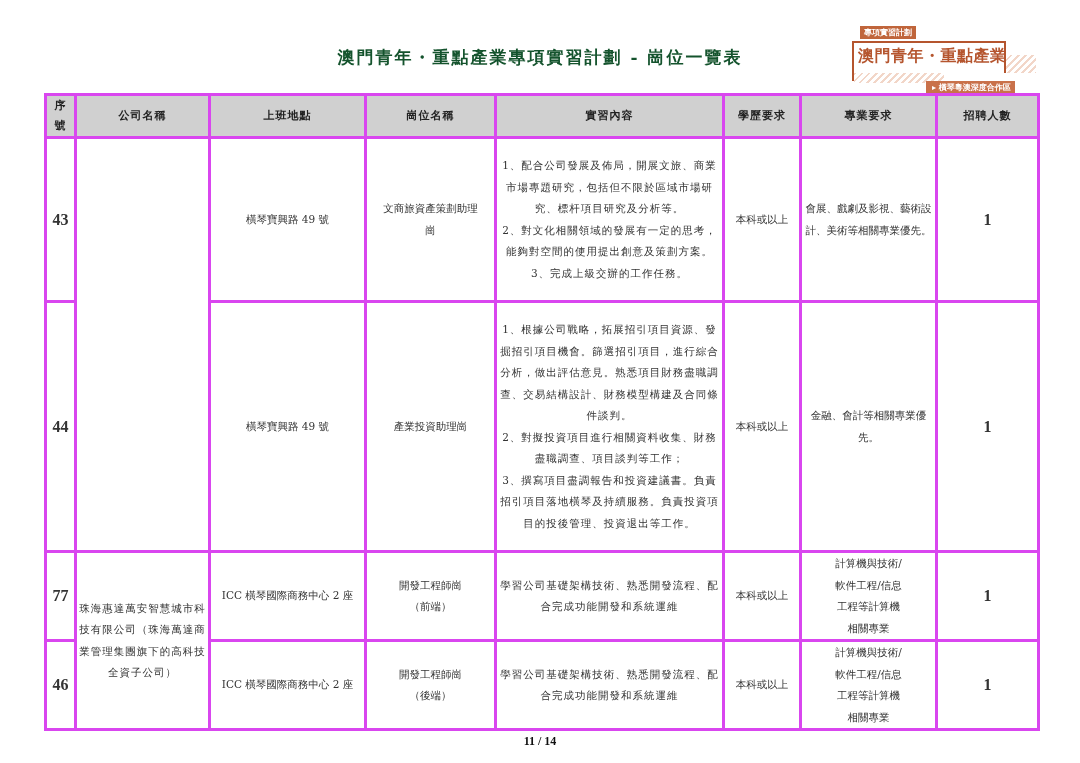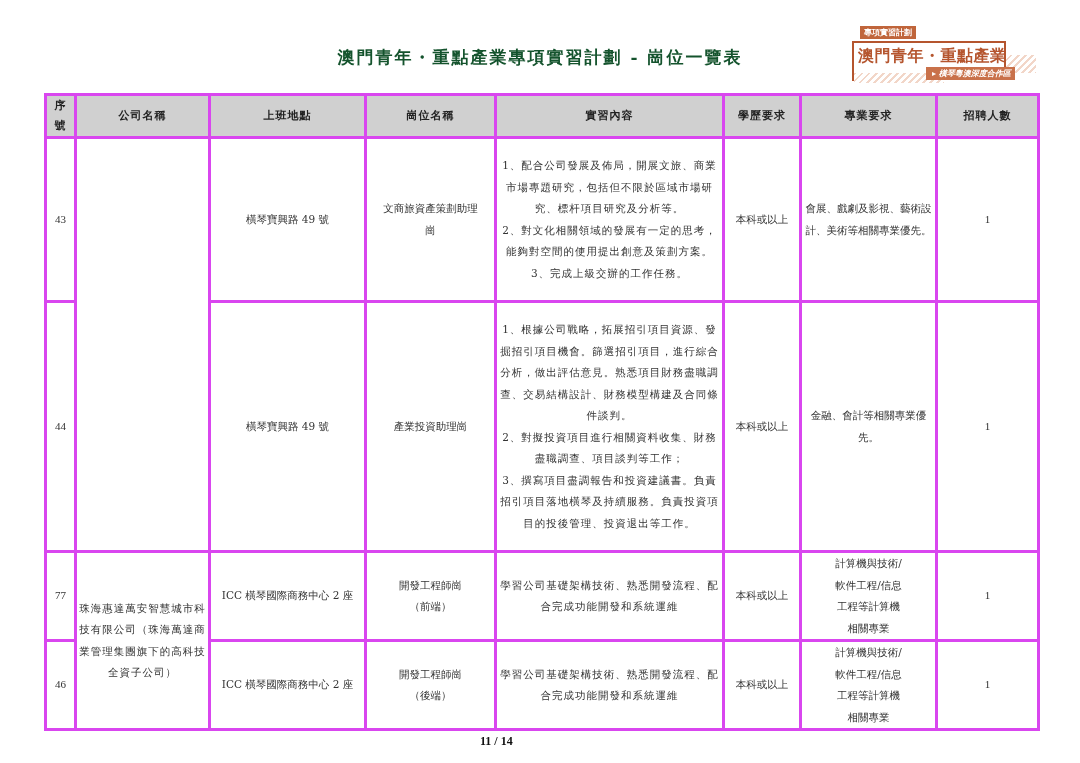--- a/index.html
+++ b/index.html
@@ -88,30 +88,29 @@
       position: absolute;
       left: 6px;
       top: 48px;
       width: 90px;
       height: 10px;
       background: repeating-linear-gradient(135deg, #f2d6c8 0 2px, transparent 2px 5px);
     }
     .logo .sub {
       position: absolute;
       left: 78px;
-      top: 42px;
+      top: 56px;
       background: #c9714a;
       color: #fff;
       font-family: "DejaVu Sans", sans-serif;
       font-size: 8px;
       font-weight: bold;
       padding: 1px 4px 1px 6px;
       line-height: 11px;
       white-space: nowrap;
-      font-style: italic;
     }
 
     
     table.jobs {
       position: absolute;
       left: 44px;
       top: 93px;
       width: 993px;
       border-collapse: collapse;
       table-layout: fixed;
@@ -135,38 +134,39 @@
       letter-spacing: 1px;
     }
     table.jobs td.content {
       text-align: center;
       padding: 16px 1px;
       letter-spacing: 1px;
       white-space: pre-line;
     }
     table.jobs td.num {
       font-family: "Liberation Serif", serif;
-      font-size: 11px;
+      font-size: 16px;
+      font-weight: bold;
     }
     table.jobs td.wrap {
       white-space: pre-line;
     }
     table.jobs td.company {
       white-space: pre-line;
       line-height: 21.5px;
       letter-spacing: 1px;
       padding-top: 50px;
       margin-left: 18px;
     }
     .page-num {
       position: absolute;
       left: 480px;
       top: 734px;
       width: 120px;
-      text-align: left;
+      text-align: center;
       font-family: "Liberation Serif", serif;
       font-weight: bold;
       font-size: 12px;
       color: #111;
     }
   </style>
 </head>
 <body>
 
 <div class="doc-title">澳門青年・重點產業專項實習計劃 - 崗位一覽表</div>

